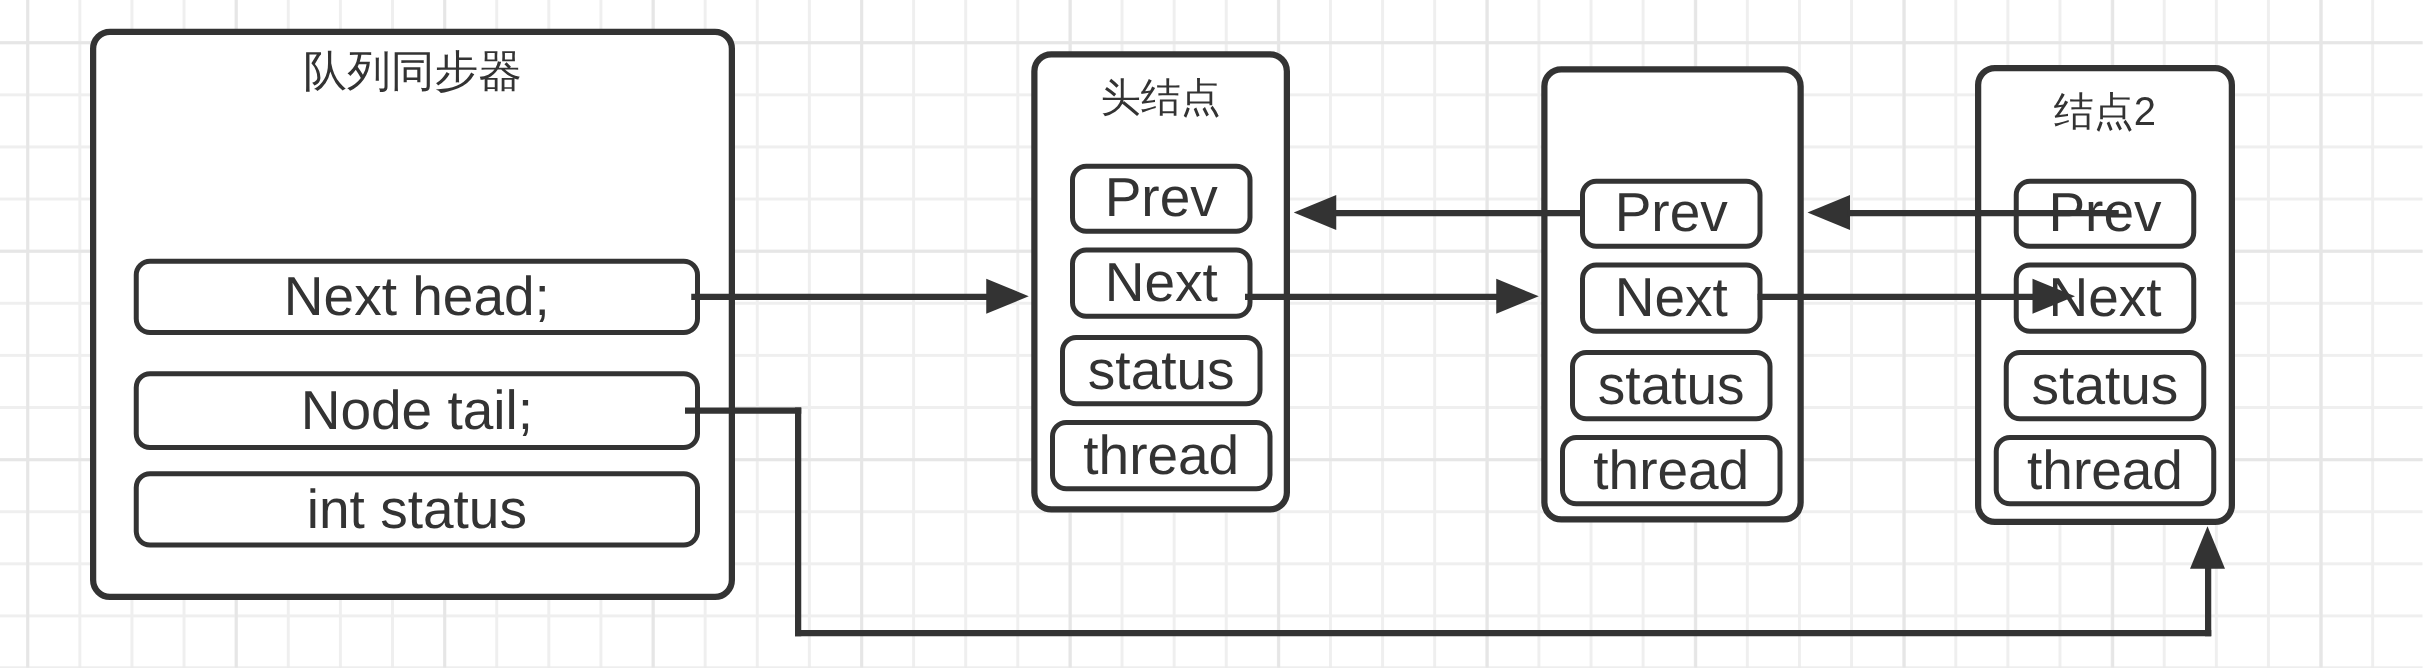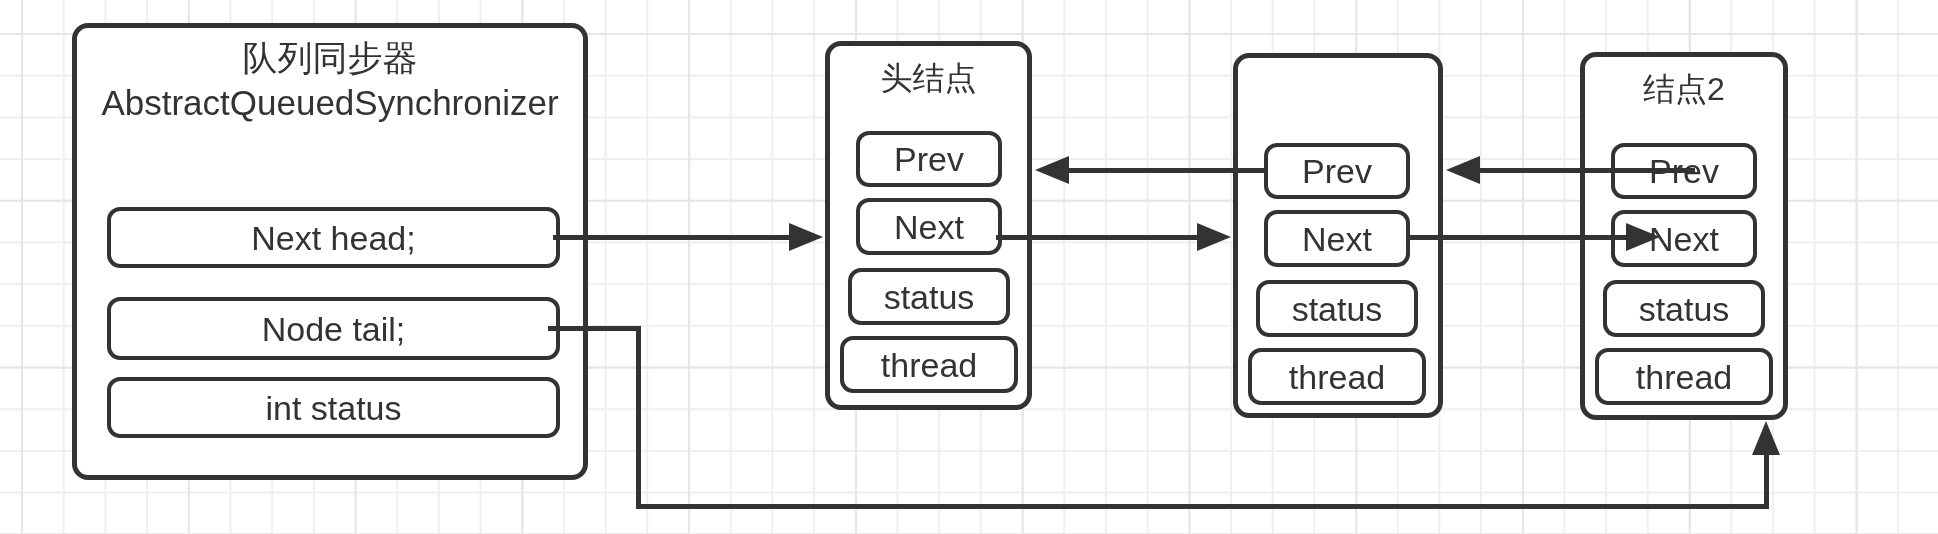--- a/index.html
+++ b/index.html
@@ -29,21 +29,21 @@
     background:var(--fill);
     border:5px solid var(--stroke);
     border-radius:16px;
   }
   .field{
     position:absolute;box-sizing:border-box;
     background:var(--fill);
     border:4px solid var(--stroke);
     border-radius:13px;
     display:flex;align-items:center;justify-content:center;
-    font-size:34px;line-height:1;color:var(--text);
+    font-size:44px;line-height:1;color:var(--text);
     white-space:nowrap;
   }
   .aqs-title{
     position:absolute;top:7px;left:0;width:100%;
     text-align:center;font-size:35px;line-height:45px;
   }
   .node-title{
     position:absolute;top:14px;left:0;width:100%;
     text-align:center;font-size:32px;line-height:36px;
   }
@@ -55,21 +55,20 @@
   .arr-up{border-left:14px solid transparent;border-right:14px solid transparent;border-bottom:34px solid var(--stroke);}
 </style>
 </head>
 <body>
 
 <div class="canvas">
 
   <div class="shape" style="left:72px;top:23px;width:516px;height:457px;">
     <div class="aqs-title">
       <div>队列同步器</div>
-      <div>AbstractQueuedSynchronizer</div>
     </div>
     <div class="field" style="left:30px;top:179px;width:453px;height:61px;">
         <span>Next head;</span>
       </div>
     <div class="field" style="left:30px;top:349px;width:453px;height:61px;">
         <span>int status</span>
       </div>
     <div class="field" style="left:30px;top:269px;width:453px;height:63px;">
         <span>Node tail;</span>
       </div>

